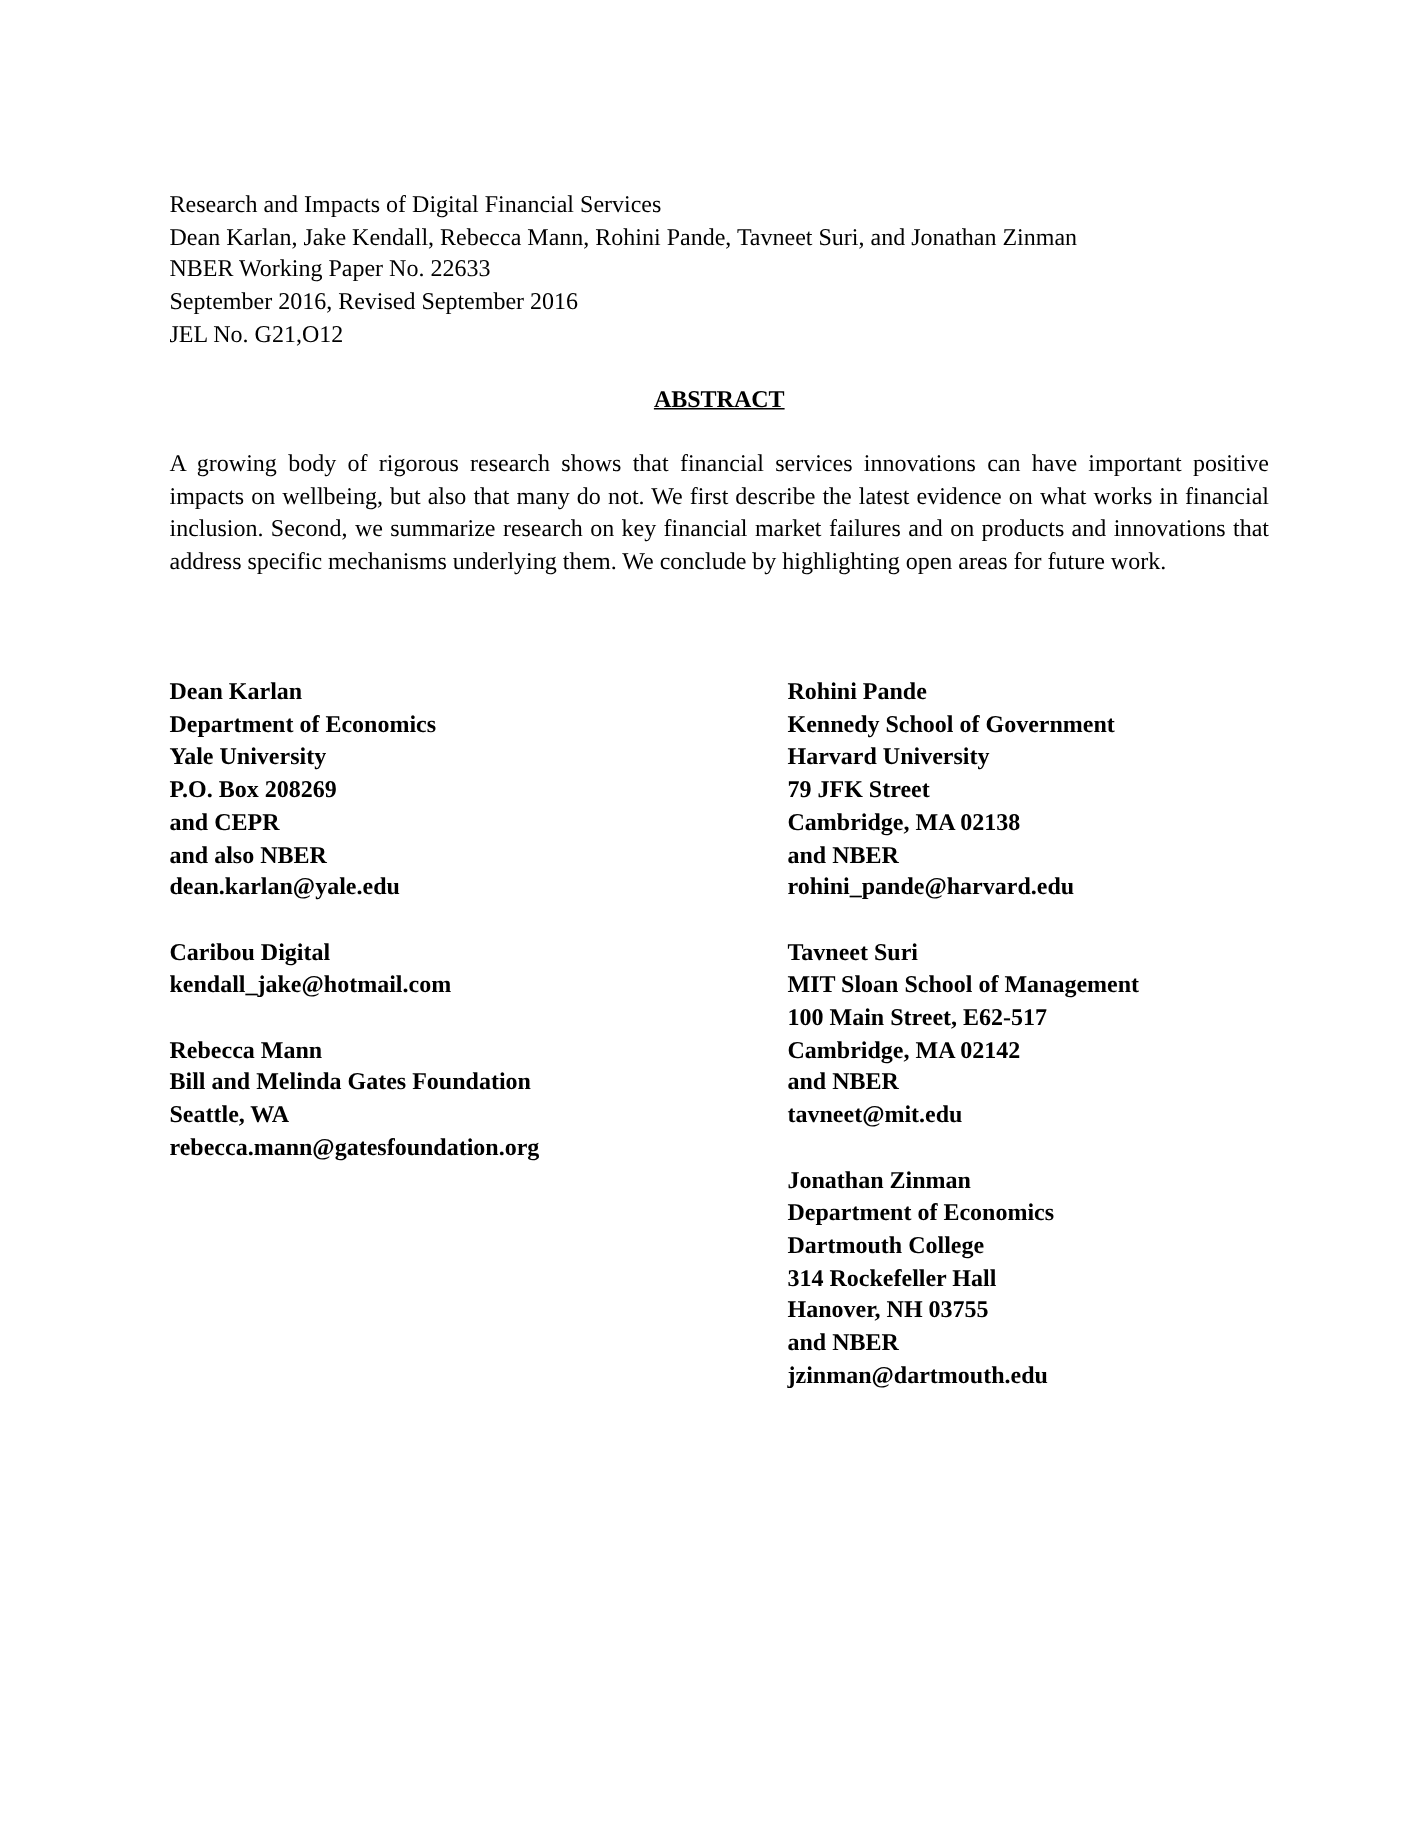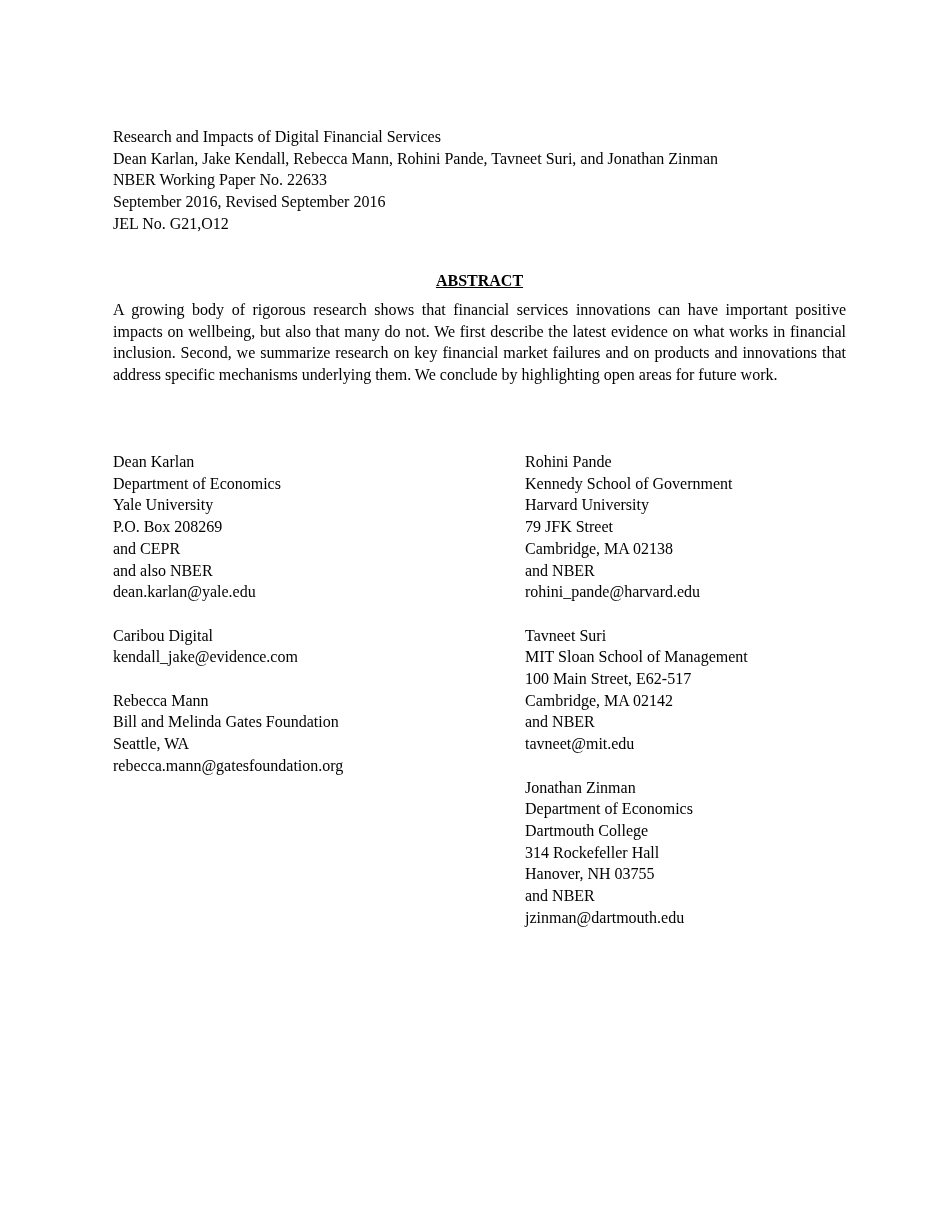--- a/index.html
+++ b/index.html
@@ -23,21 +23,21 @@
     left: 113px;
     top: 126px;
     width: 740px;
   }
   .header-line {
     white-space: nowrap;
   }
   .abstract-title {
     position: absolute;
     left: 113px;
-    top: 270px;
+    top: 256px;
     width: 733px;
     text-align: center;
     font-weight: bold;
     text-decoration: underline;
   }
   .abstract-body {
     position: absolute;
     left: 113px;
     top: 299px;
     width: 733px;
@@ -53,20 +53,21 @@
   .contact-col-left {
     width: 364px;
     flex: 0 0 364px;
   }
   .contact-col-right {
     flex: 1;
     margin-left: 48px;
   }
   .contact-block {
     margin-bottom: 21.7px;
+    font-weight: bold;
   }
   .contact-line {
     white-space: nowrap;
   }
 </style>
 </head>
 <body>
 
 <div class="page">
 
@@ -91,21 +92,21 @@
         <div class="contact-line">Department of Economics</div>
         <div class="contact-line">Yale University</div>
         <div class="contact-line">P.O. Box 208269</div>
         <div class="contact-line">and CEPR</div>
         <div class="contact-line">and also NBER</div>
         <div class="contact-line">dean.karlan@yale.edu</div>
       </div>
 
       <div class="contact-block">
         <div class="contact-line">Caribou Digital</div>
-        <div class="contact-line">kendall_jake@evidence.com</div>
+        <div class="contact-line">kendall_jake@hotmail.com</div>
       </div>
 
       <div class="contact-block">
         <div class="contact-line">Rebecca Mann</div>
         <div class="contact-line">Bill and Melinda Gates Foundation</div>
         <div class="contact-line">Seattle, WA</div>
         <div class="contact-line">rebecca.mann@gatesfoundation.org</div>
       </div>
 
     </div>

